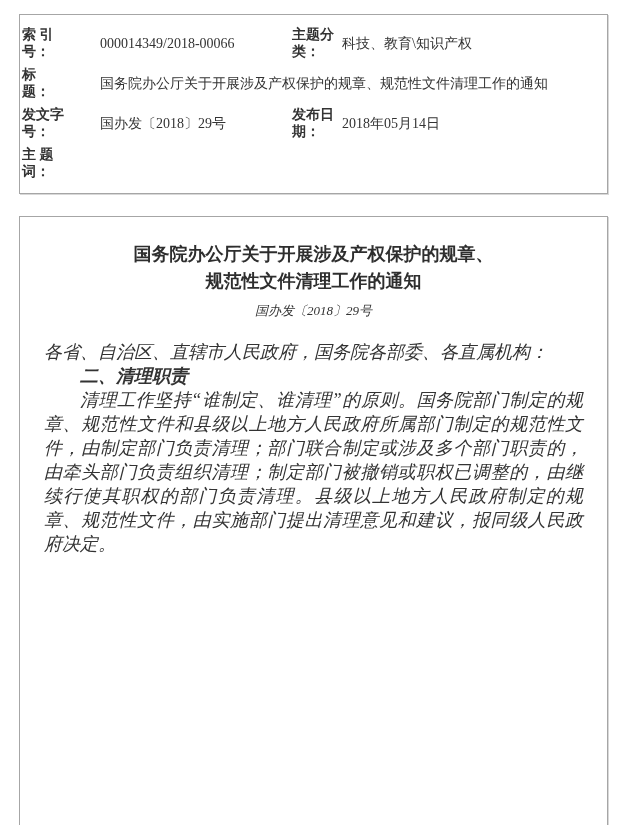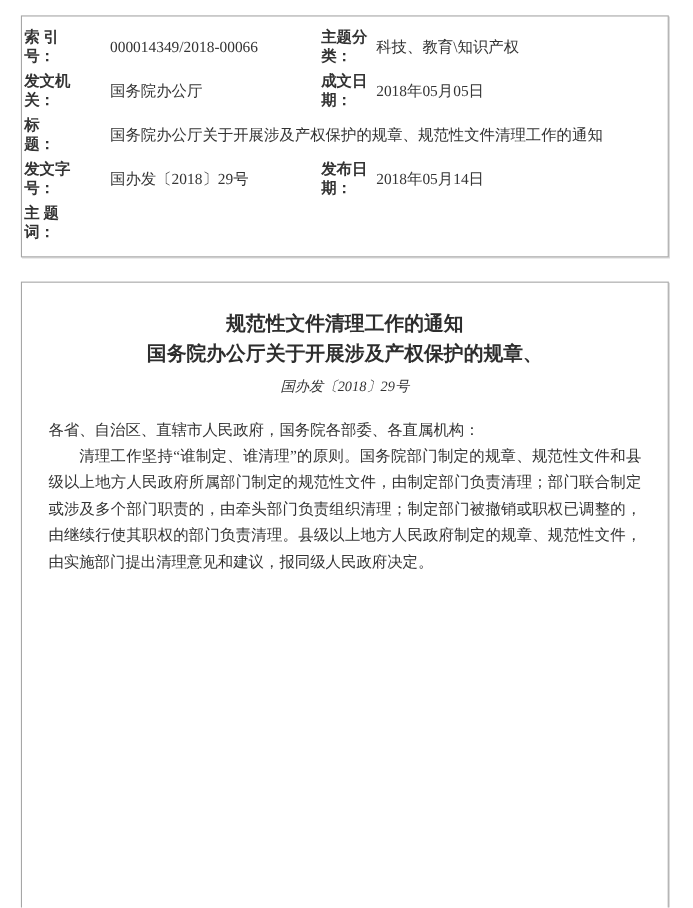--- a/index.html
+++ b/index.html
@@ -68,48 +68,41 @@
   }
   .doc-number {
     text-align: center;
     font-size: 13px;
     font-style: italic;
     margin: 7px 0 20px 0;
     color: #333333;
   }
   .doc-text p {
     margin: 0;
-    font-size: 14px;
+    font-size: 18px;
     line-height: 24px;
     text-align: justify;
+    font-style: italic;
   }
   .doc-text p.indent { text-indent: 2em; }
   .doc-text p.heading { font-weight: bold; text-indent: 2em; }
 </style>
 </head>
 <body>
 
 <div class="outer-box meta-box">
   <table class="meta">
     <tbody>
         <tr>
       <td class="m-label">索 引
 号：</td>
       <td class="m-value">000014349/2018-00066</td>
       <td class="m-label2">主题分
 类：</td>
       <td class="m-value2">科技、教育\知识产权</td>
-    </tr>
-    <tr>
-      <td class="m-label">发文机
-关：</td>
-      <td class="m-value">国务院办公厅</td>
-      <td class="m-label2">成文日
-期：</td>
-      <td class="m-value2">2018年05月05日</td>
     </tr>
     <tr>
       <td class="m-label">标
 题：</td>
       <td class="m-value" colspan="3">国务院办公厅关于开展涉及产权保护的规章、规范性文件清理工作的通知</td>
     </tr>
     <tr>
       <td class="m-label">发文字
 号：</td>
       <td class="m-value">国办发〔2018〕29号</td>
@@ -121,22 +114,23 @@
       <td class="m-label">主 题
 词：</td>
       <td class="m-value" colspan="3"></td>
     </tr>
   </tbody>
     </table>
 </div>
 
 <div class="outer-box doc-box">
   <h1 class="doc-title">
+    <div>国务院办公厅关于开展涉及产权保护的规章、</div>
     <div>规范性文件清理工作的通知</div>
-    <div>国务院办公厅关于开展涉及产权保护的规章、</div>
   </h1>
   <div class="doc-number">国办发〔2018〕29号</div>
   <div class="doc-text">
     <p>各省、自治区、直辖市人民政府，国务院各部委、各直属机构：</p>
+    <p class="heading">二、清理职责</p>
     <p class="indent">清理工作坚持“谁制定、谁清理”的原则。国务院部门制定的规章、规范性文件和县级以上地方人民政府所属部门制定的规范性文件，由制定部门负责清理；部门联合制定或涉及多个部门职责的，由牵头部门负责组织清理；制定部门被撤销或职权已调整的，由继续行使其职权的部门负责清理。县级以上地方人民政府制定的规章、规范性文件，由实施部门提出清理意见和建议，报同级人民政府决定。</p>
 
   </div>
 </div>
 
 </body></html>

